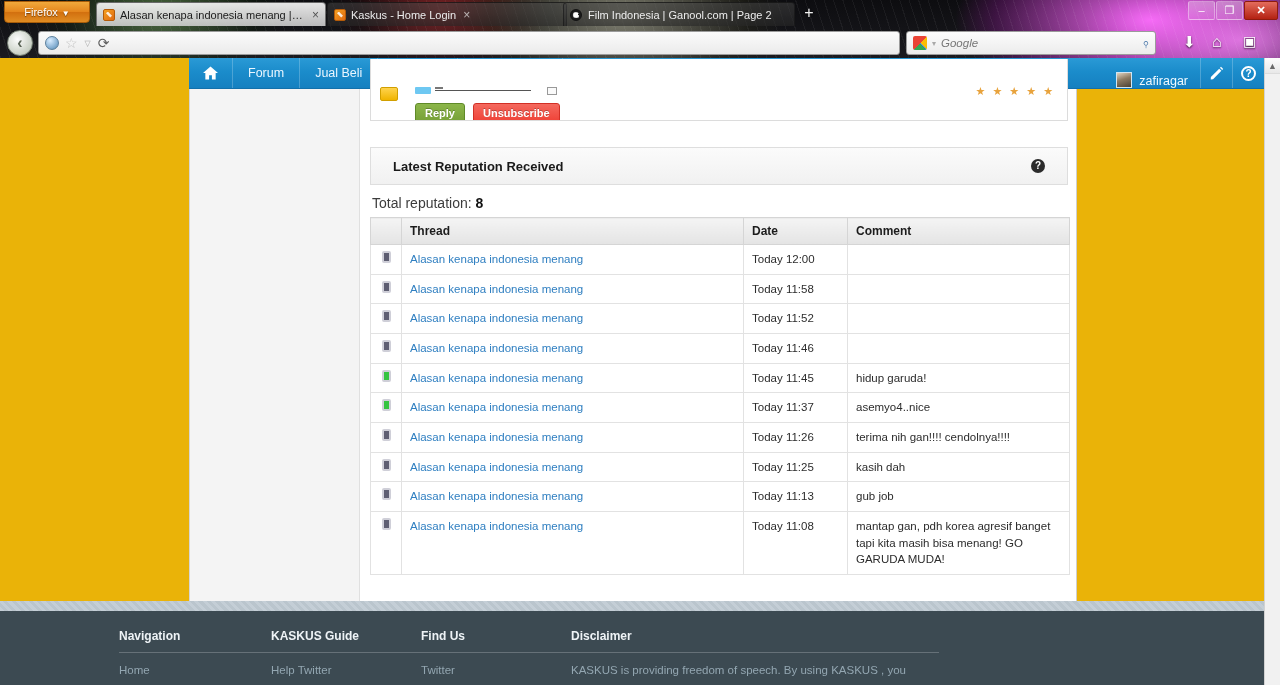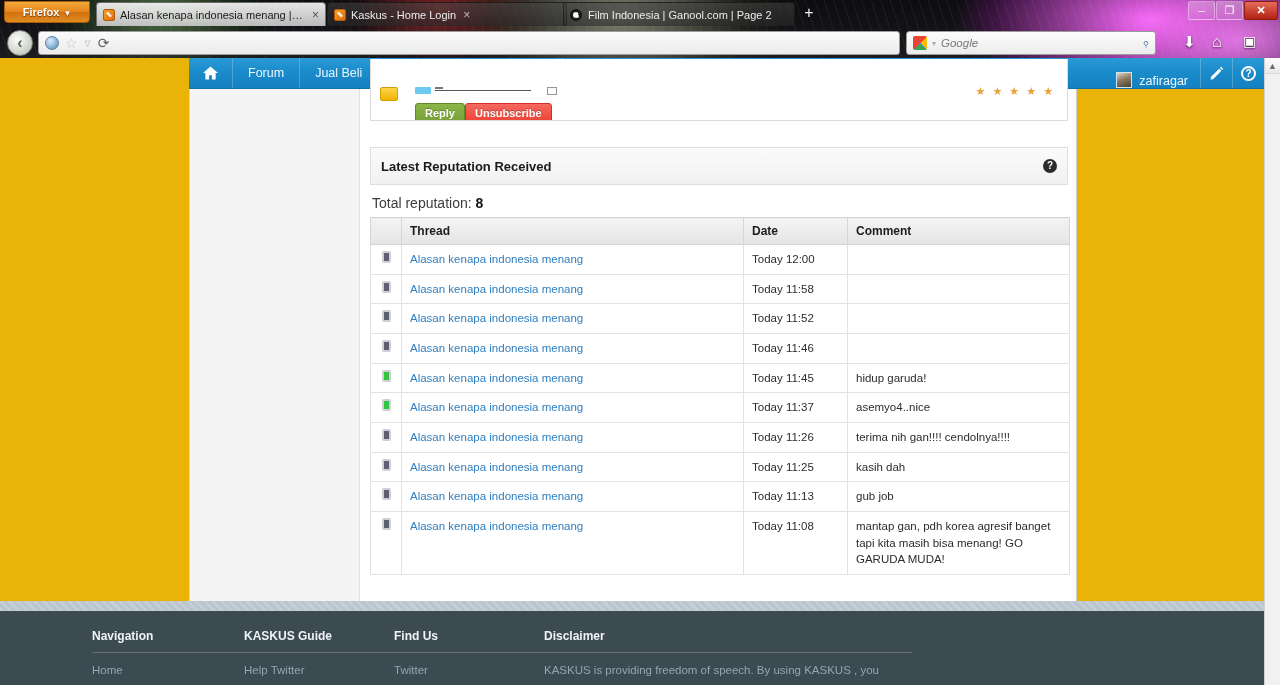--- a/index.html
+++ b/index.html
@@ -26,21 +26,21 @@
     position: absolute; left:0; top:0; width:1280px; height:58px; opacity:.5;
     background: repeating-linear-gradient(72deg, rgba(255,255,255,.10) 0 1px, rgba(255,255,255,0) 1px 9px);
   }
 
   
   .tabstrip { position:absolute; left:0; top:0; height:26px; width:1280px; }
   .ff-button {
     position:absolute; left:4px; top:1px; width:86px; height:22px;
     background: linear-gradient(180deg,#f0a93c 0%, #e4861d 48%, #d2700f 52%, #e08c22 100%);
     border:1px solid #a85c09; border-radius: 0 0 4px 4px;
-    color:#fff; font-size:11px; font-weight:bold; line-height:21px; text-align:center;
+    color:#fff; font-size:11px; font-weight:normal; line-height:21px; text-align:center;
     text-shadow: 0 1px 1px rgba(0,0,0,.5);
   }
   .ff-button .caret { font-size:8px; margin-left:4px; }
   .tab {
     position:absolute; top:2px; height:24px;
     background: linear-gradient(180deg, rgba(245,245,245,.93), rgba(205,205,205,.9));
     border:1px solid rgba(70,70,70,.7); border-bottom:none;
     border-radius:4px 4px 0 0;
     padding:0 6px; display:flex; align-items:center; gap:5px;
     font-size:11px; color:#1b1b1b; overflow:hidden;
@@ -207,34 +207,34 @@
   .top-card .line1 {
     position:absolute; left:64px; top:31px; width:96px; height:1px; background:#555;
   }
   .top-card .line2 {
     position:absolute; left:64px; top:28px; width:8px; height:2px; background:#777;
   }
   .top-card .box {
     position:absolute; left:176px; top:28px; width:10px; height:8px; border:1px solid #999; background:#fafafa;
   }
   .top-card .stars { position:absolute; right:12px; top:26px; color:#e8a33d; font-size:11px; letter-spacing:2px; }
-  .btn-row { position:absolute; left:44px; top:44px; display:flex; }
+  .btn-row { position:absolute; left:44px; top:44px; display:flex; gap:8px; }
   .btn {
     border-radius:3px; padding:3px 9px; font-size:11px; font-weight:bold; color:#fff;
     text-shadow:0 -1px 0 rgba(0,0,0,.25);
   }
   .btn.green { background: linear-gradient(180deg,#8cb64a,#76a037); border:1px solid #5f8a28; }
   .btn.red   { background: linear-gradient(180deg,#f4695e,#ef4136); border:1px solid #d22f25; }
 
   
   .panel { margin-top:26px; }
   .panel-head {
     background: linear-gradient(180deg,#fbfbfb,#f1f1f1);
     border:1px solid #dedede; height:38px;
-    display:flex; align-items:center; padding:0 10px;
+    display:flex; align-items:center; padding:0 22px;
   }
   .panel-head h2 { font-size:13px; color:#1a1a1a; font-weight:bold; }
   .qmark {
     margin-left:auto; width:14px; height:14px; border-radius:50%;
     background:#2b2b2b; color:#fff; font-size:10px; font-weight:bold;
     line-height:14px; text-align:center;
   }
   .total-rep { font-size:14px; color:#3c3c3c; padding:10px 2px 6px 2px; }
   .total-rep b { color:#111; }
 
@@ -258,21 +258,21 @@
     border:2px solid #cfcfd8;
   }
   .rep-icon.neutral { background:#5e5e72; }
   .rep-icon.positive { background:#35c441; }
   a.thread-link { color:#2f7fc1; text-decoration:none; }
 
   
   .footer {
     position:absolute; left:0; top:553px; width:1264px; height:74px;
     background:#3c4a52;
-    padding:18px 189px 0 92px;
+    padding:18px 189px 0 119px;
   }
   .footer-strip {
     position:absolute; left:0; top:543px; width:1264px; height:10px;
     background: repeating-linear-gradient(45deg,#c4ced6 0 3px,#bac5cd 3px 6px);
   }
   .fcols { display:flex; gap:0; }
   .fcol { position:relative; }
   .fcol h3 { color:#eef3f6; font-size:12px; font-weight:bold; margin-bottom:9px; }
   .fcol .rule { height:1px; background:rgba(255,255,255,.22); margin-bottom:9px; }
   .fcol a, .fcol p { color:#93a6b1; font-size:11.5px; text-decoration:none; display:block; line-height:1.5; }

